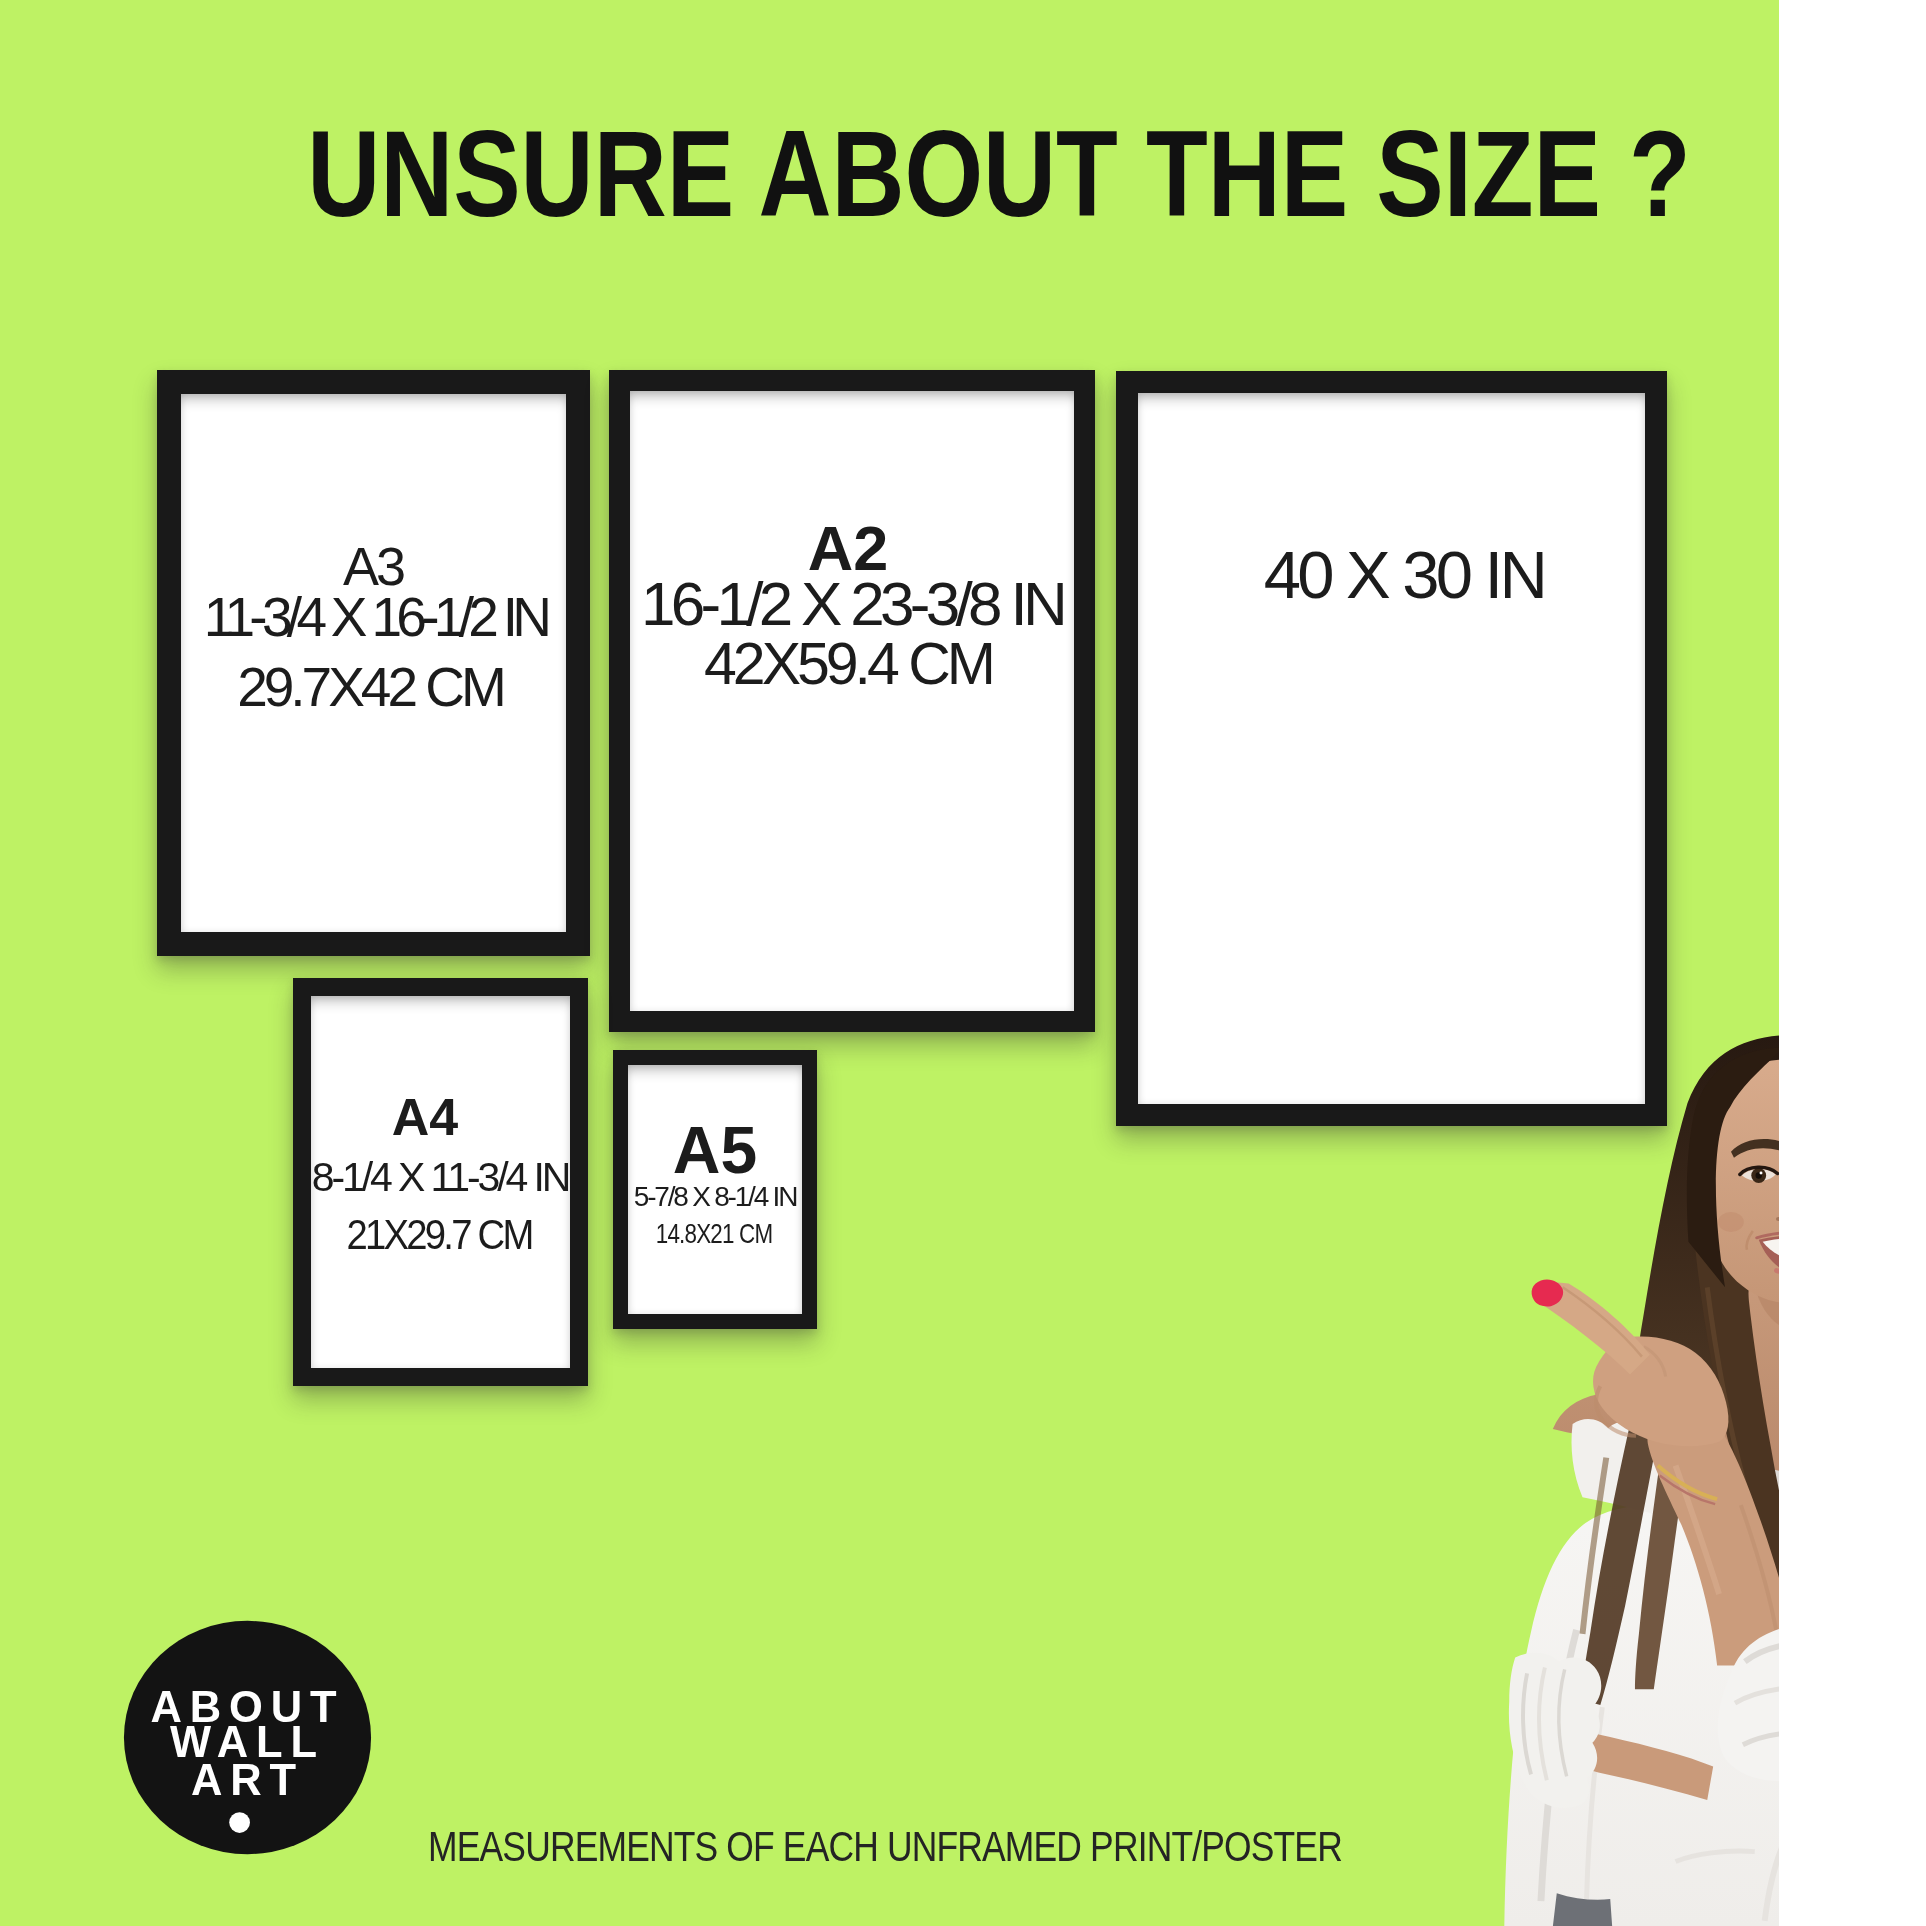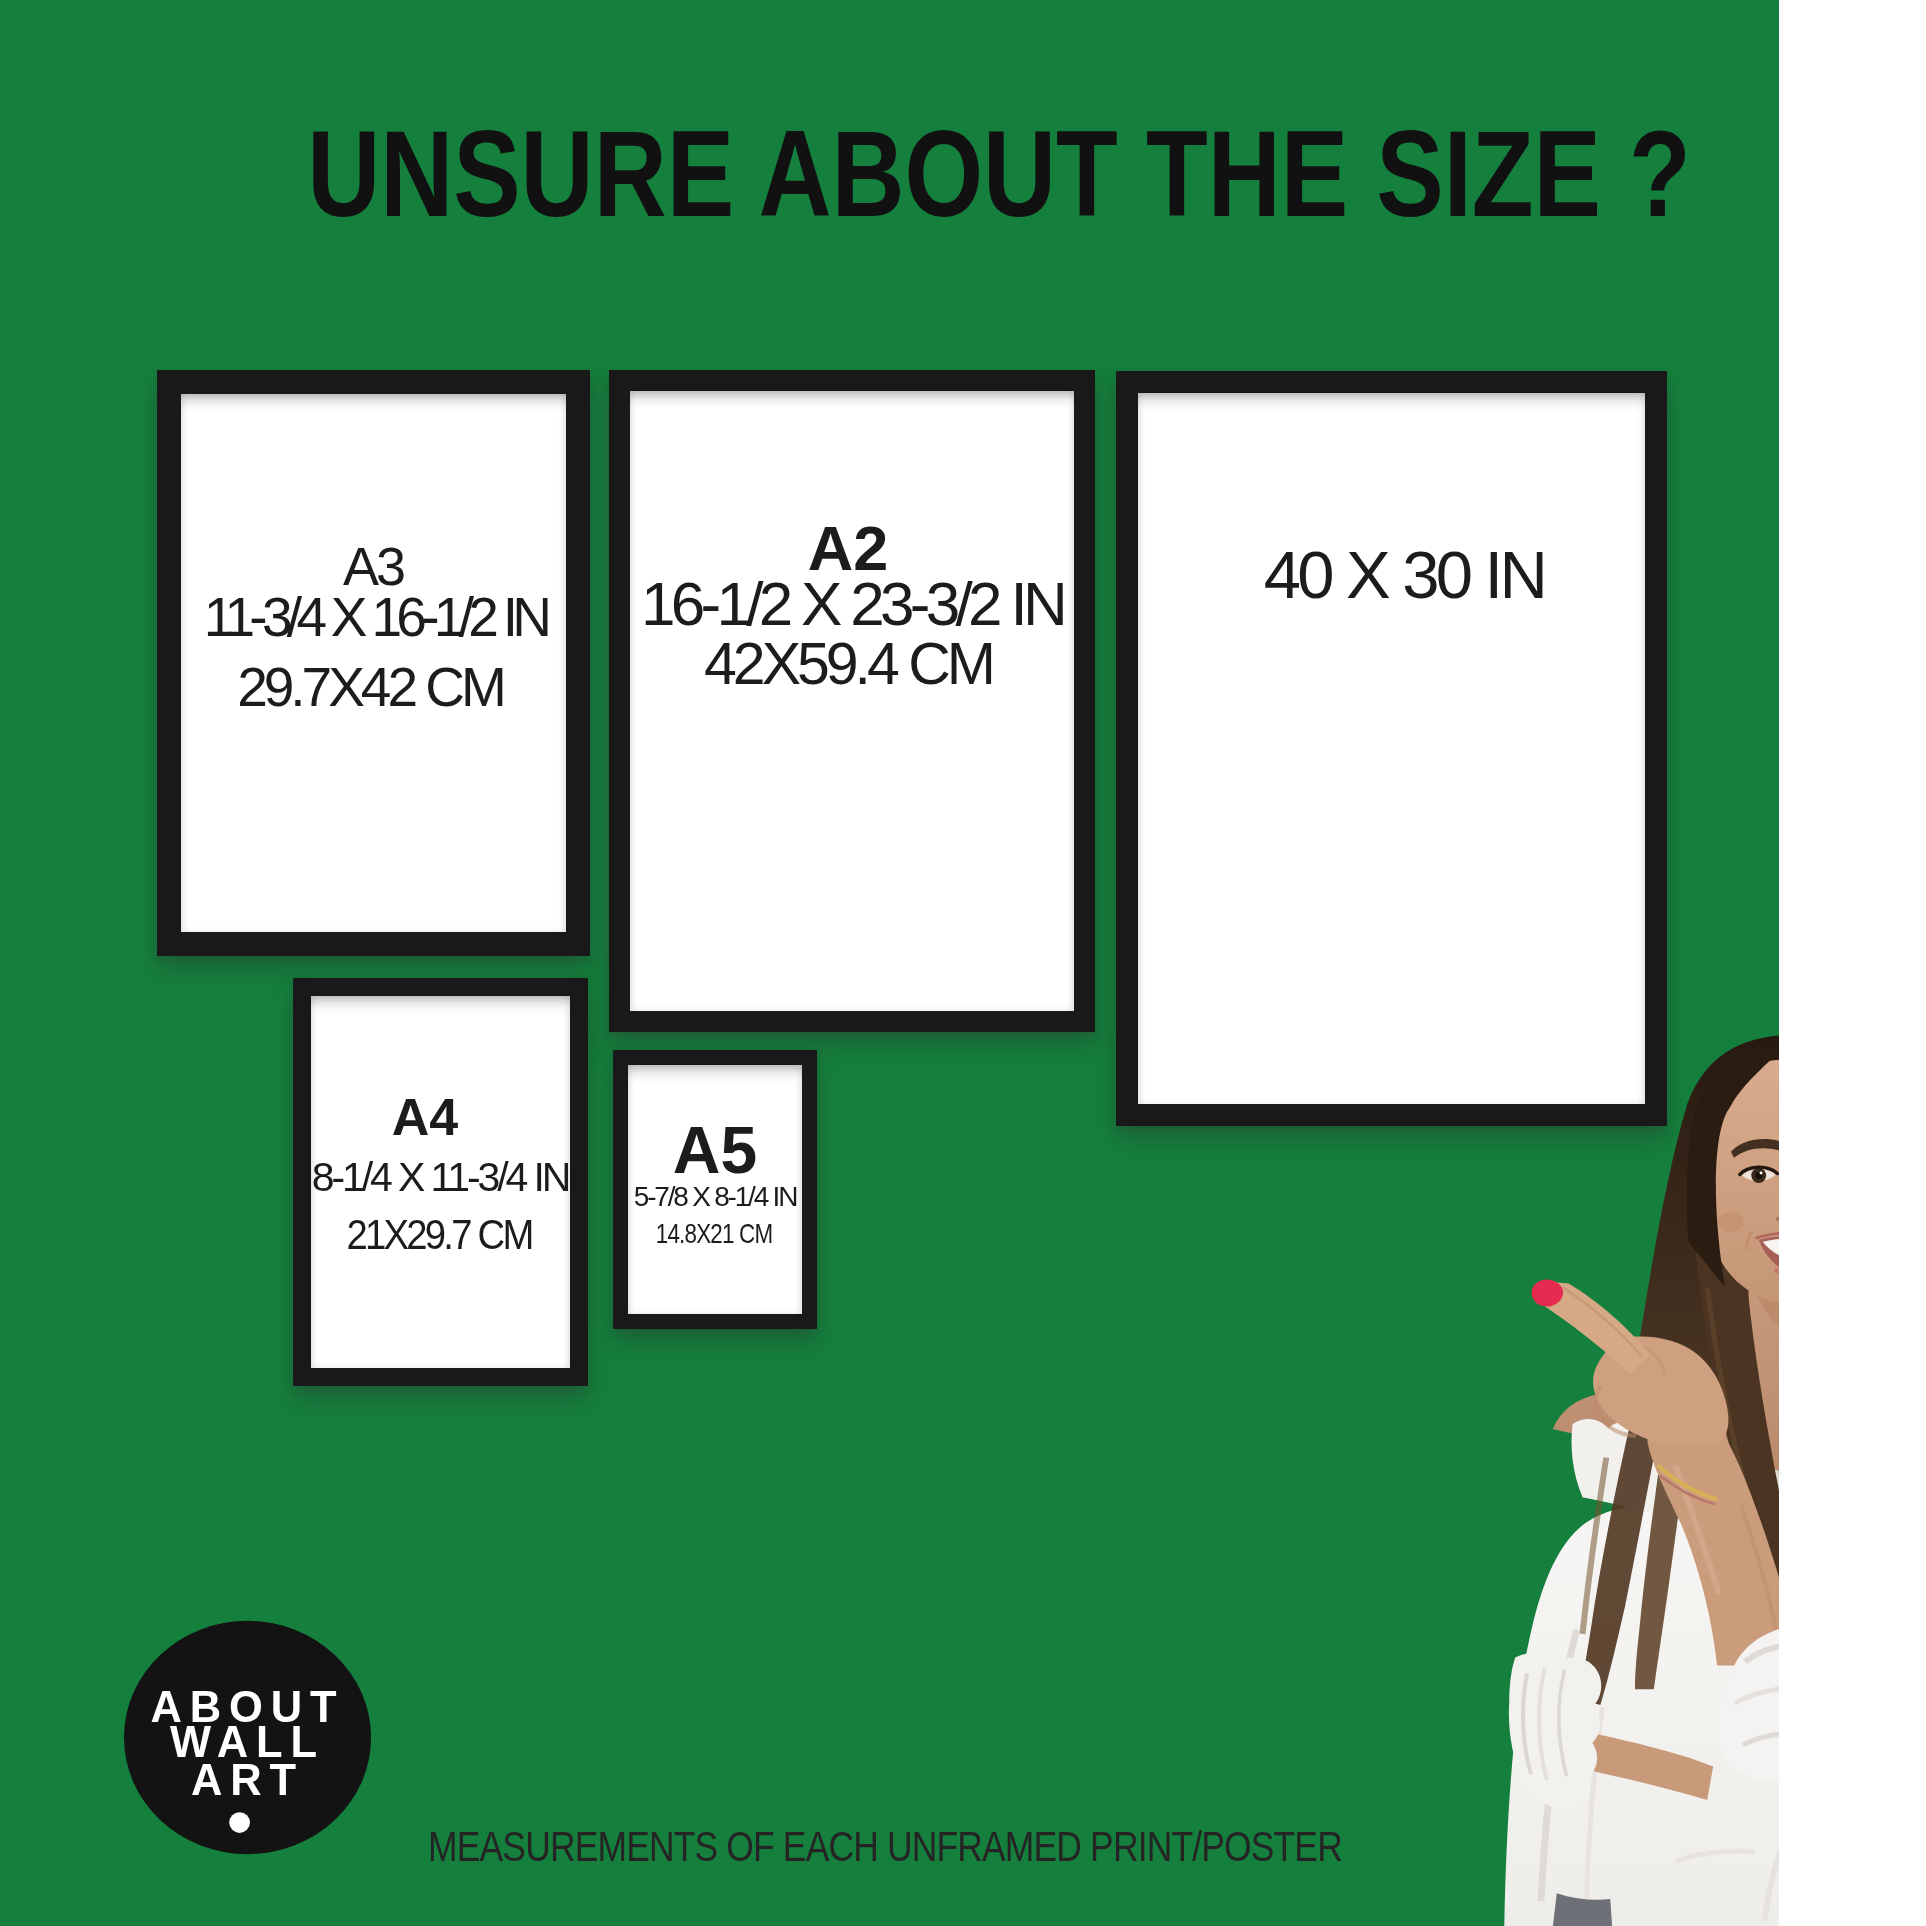--- a/index.html
+++ b/index.html
@@ -1,16 +1,16 @@
 <!DOCTYPE html>
 <html><head>
 <meta charset="utf-8">
 <style>
   html,body{margin:0;padding:0;background:#fff;}
-  #page{position:relative;width:1779px;height:1927px;background:#15803d;overflow:hidden;
+  #page{position:relative;width:1779px;height:1927px;background:#bef264;overflow:hidden;
         font-family:"Liberation Sans", sans-serif;}
   .frame{position:absolute;background:#fff;border-style:solid;border-color:#191919;
          box-shadow:0 14px 22px rgba(40,40,40,.30), 0 4px 8px rgba(60,60,60,.18);}
   .inner{position:absolute;left:0;top:0;right:0;bottom:0;
          box-shadow:inset 0 10px 14px -6px rgba(0,0,0,.30), inset 0 0 7px rgba(0,0,0,.10);}
   .t{position:absolute;white-space:nowrap;color:#1c1c1c;line-height:1;transform:translateX(-50%);}
 </style>
 </head>
 <body>
 <div id="page">
@@ -38,21 +38,21 @@
   <div class="t" id="title" style="left:999px;top:112px;font-size:123px;font-weight:700;color:#111;transform:translateX(-50%) scaleX(.822);">UNSURE ABOUT THE SIZE ?</div>
 
   <div class="t" id="tA3a" style="left:373px;top:539px;font-size:54px;font-weight:400;letter-spacing:-3px;">A3</div>
 
   <div class="t" id="tA3b" style="left:375px;top:590px;font-size:55px;letter-spacing:-5.7px;">11-3/4 X 16-1/2 IN</div>
 
   <div class="t" id="tA3c" style="left:370px;top:660px;font-size:55px;letter-spacing:-4px;">29.7X42 CM</div>
 
   <div class="t" id="tA2a" style="left:848px;top:517px;font-size:63px;font-weight:700;">A2</div>
 
-  <div class="t" id="tA2b" style="left:852px;top:573px;font-size:62px;letter-spacing:-4.7px;">16-1/2 X 23-3/2 IN</div>
+  <div class="t" id="tA2b" style="left:852px;top:573px;font-size:62px;letter-spacing:-4.7px;">16-1/2 X 23-3/8 IN</div>
 
   <div class="t" id="tA2c" style="left:848px;top:635px;font-size:59px;letter-spacing:-4px;">42X59.4 CM</div>
 
   <div class="t" id="tBa" style="left:1404px;top:541px;font-size:67px;letter-spacing:-3.6px;">40 X 30 IN</div>
 
 
   <div class="t" id="tA4a" style="left:425px;top:1091px;font-size:52px;font-weight:700;">A4</div>
 
   <div class="t" id="tA4b" style="left:440px;top:1157px;font-size:41px;letter-spacing:-3.1px;">8-1/4 X 11-3/4 IN</div>
 

